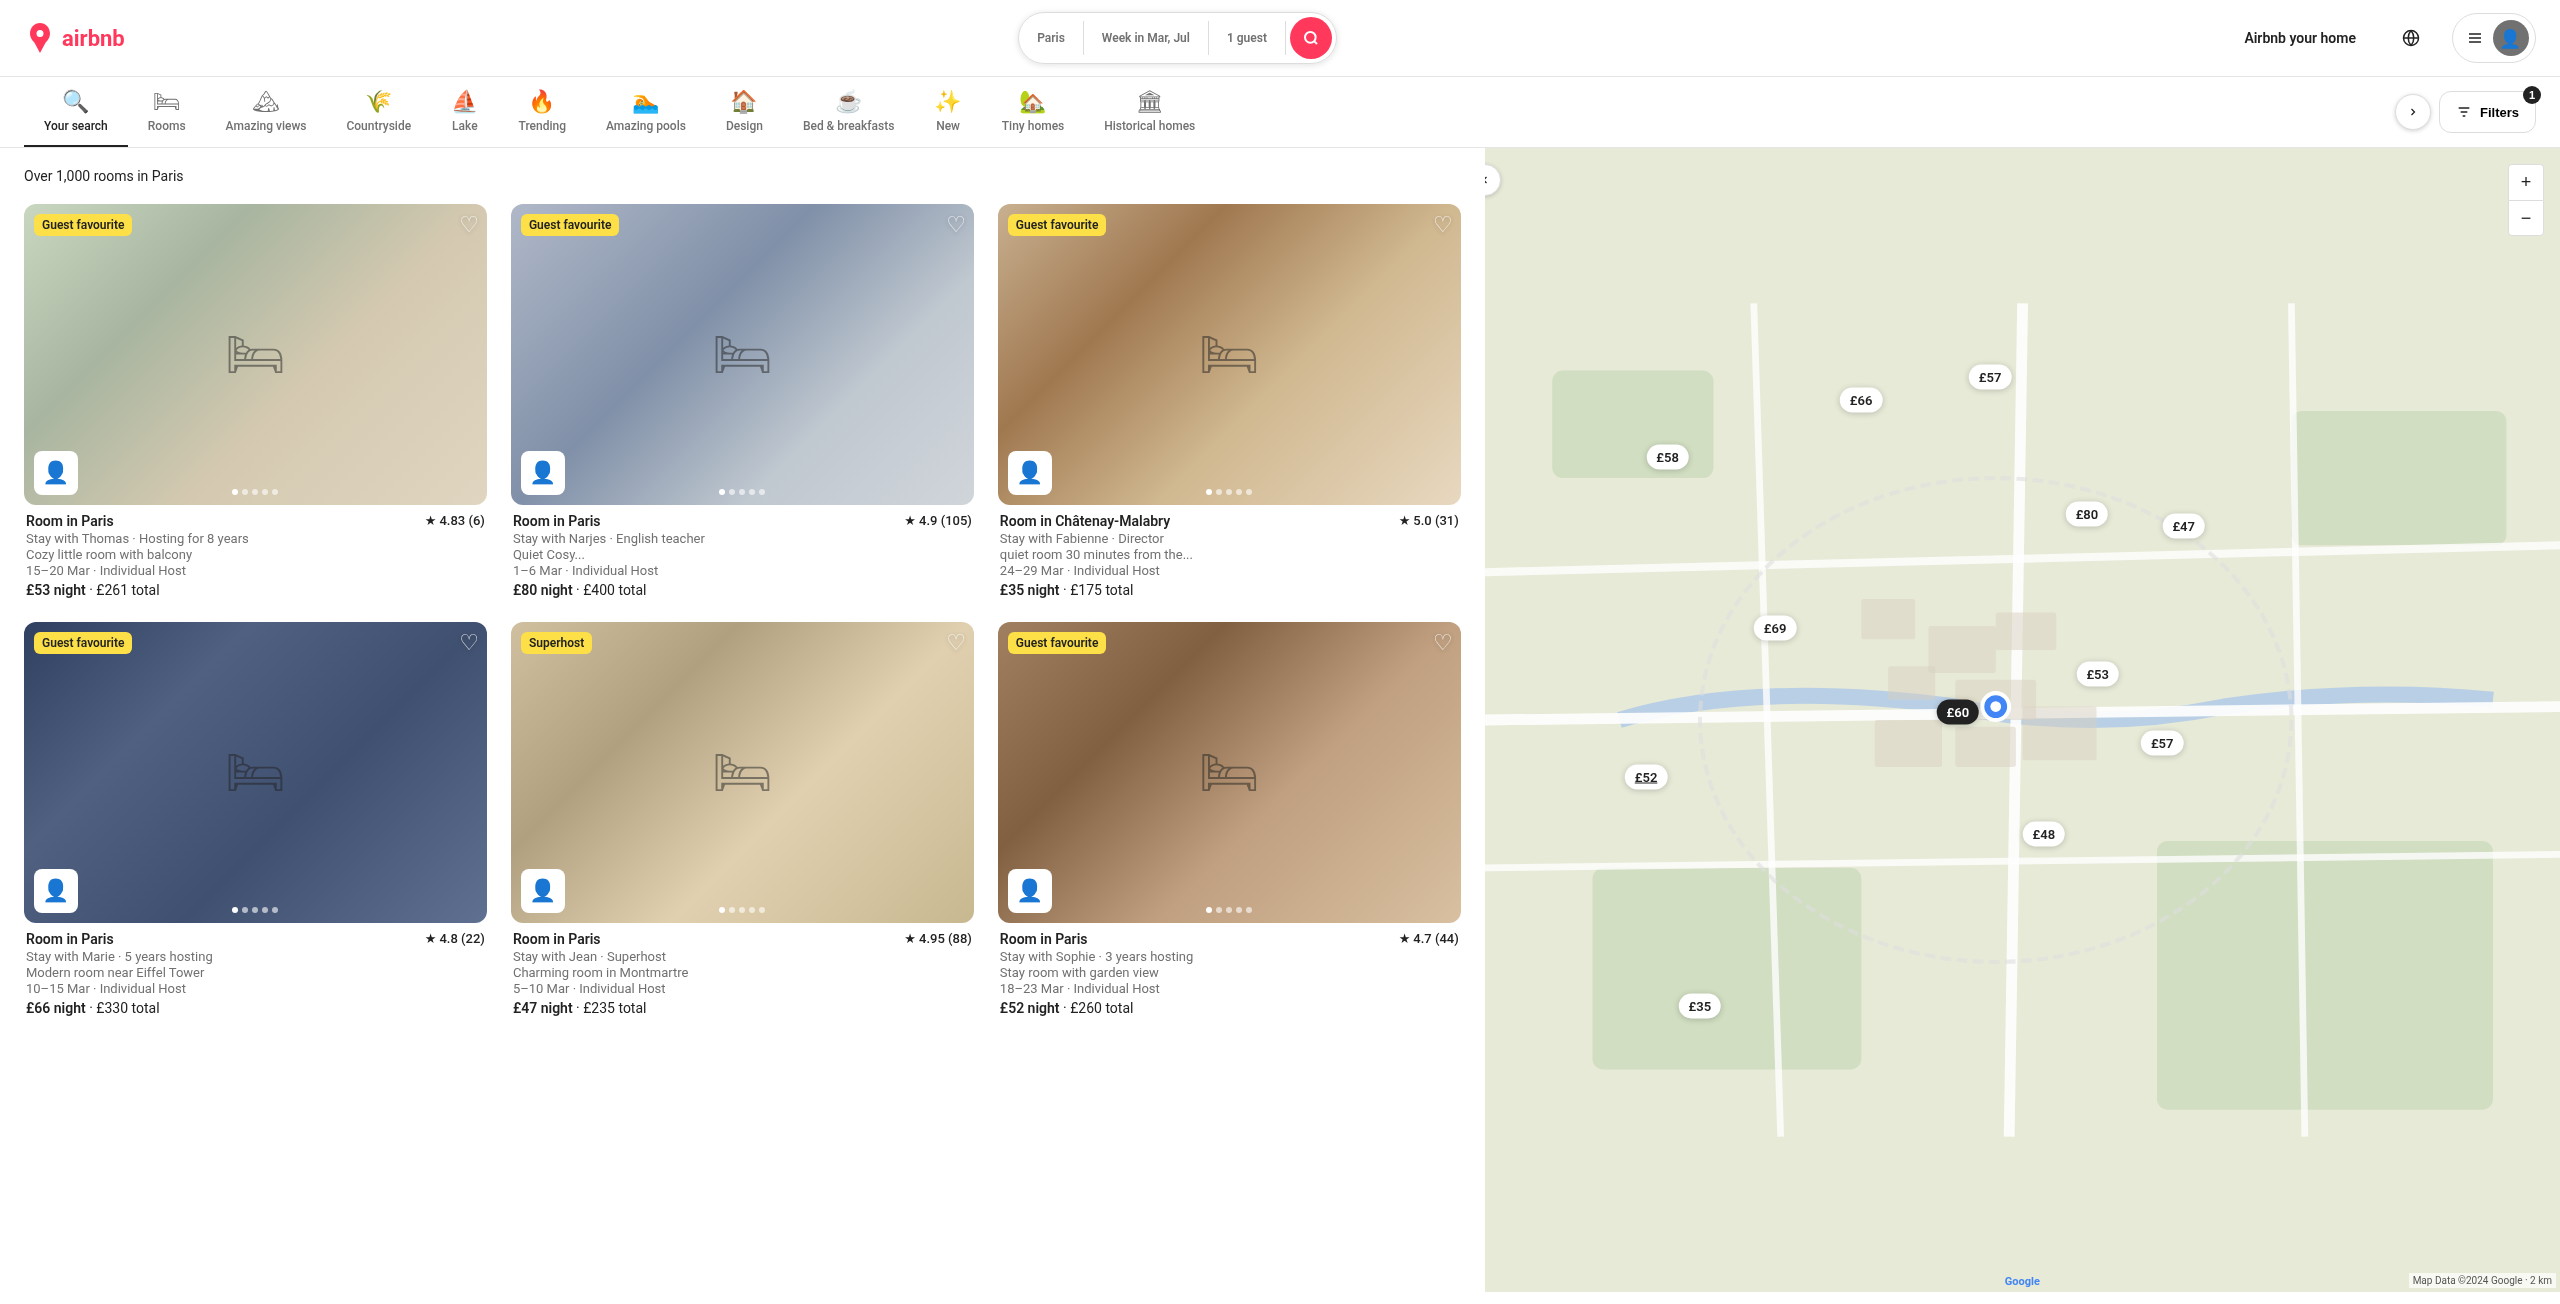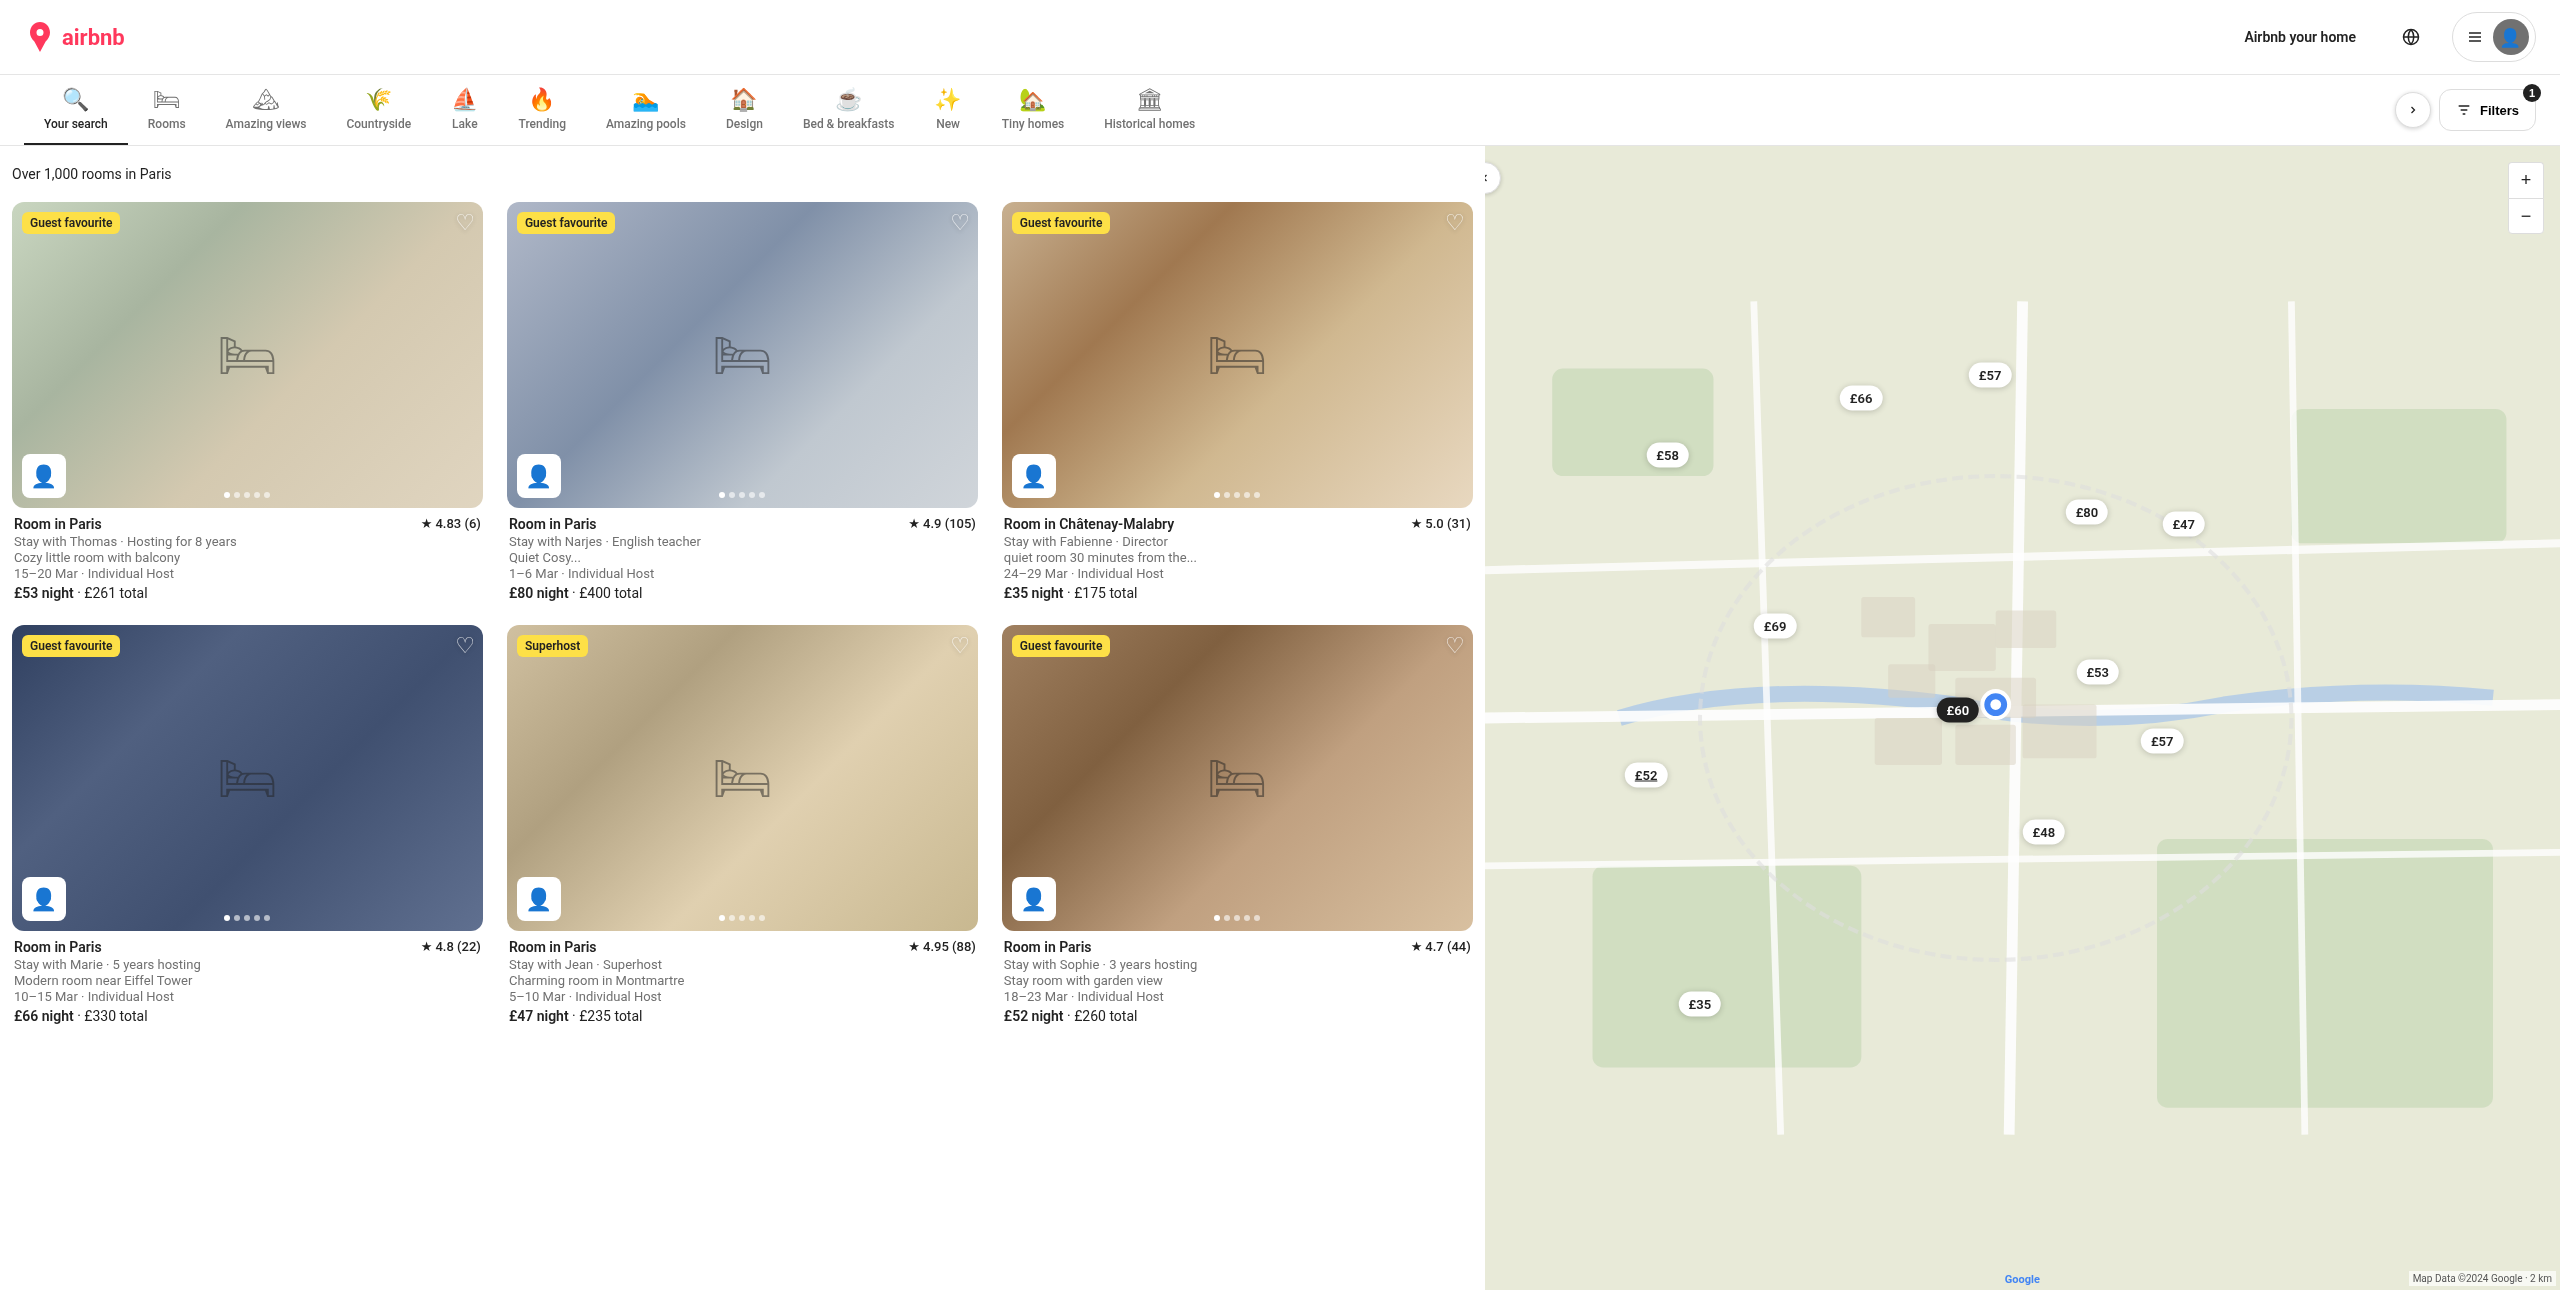--- a/index.html
+++ b/index.html
@@ -186,21 +186,21 @@
     
     .main-layout {
       display: flex;
       height: calc(100vh - 160px);
     }
 
     
     .listings-panel {
       width: 58%;
       overflow-y: auto;
-      padding: 20px 12px;
+      padding: 20px 24px;
     }
     .results-count {
       font-size: 14px;
       color: #222;
       margin-bottom: 20px;
     }
     .listings-grid {
       display: grid;
       grid-template-columns: repeat(3, 1fr);
       gap: 24px;
@@ -412,20 +412,37 @@
 <body>
 
 <header class="header">
   <div class="logo">
     <svg viewBox="0 0 32 32" fill="#FF385C" xmlns="http://www.w3.org/2000/svg">
       <path d="M16 1C10.477 1 6 5.686 6 11.5c0 3.418 1.607 6.61 4.352 8.91L16 31l5.648-10.59C24.393 18.11 26 14.918 26 11.5 26 5.686 21.523 1 16 1zm0 14a3.5 3.5 0 110-7 3.5 3.5 0 010 7z"></path>
     </svg>
     <span>airbnb</span>
   </div>
 
+  <div class="search-bar">
+    <div class="search-segment">
+      <span>Paris</span>
+    </div>
+    <div class="search-segment">
+      <span>Week in Mar, Jul</span>
+    </div>
+    <div class="search-segment">
+      <span>1 guest</span>
+    </div>
+    <button class="search-btn">
+      <svg width="16" height="16" viewBox="0 0 24 24" fill="none" stroke="white" stroke-width="3">
+        <circle cx="11" cy="11" r="8"></circle>
+        <path d="M21 21l-4.35-4.35"></path>
+      </svg>
+    </button>
+  </div>
 
   <div class="header-right">
     <div class="airbnb-home-btn">Airbnb your home</div>
     <button class="globe-btn">
       <svg width="18" height="18" viewBox="0 0 24 24" fill="none" stroke="#222" stroke-width="2">
         <circle cx="12" cy="12" r="10"></circle>
         <path d="M2 12h20M12 2a15.3 15.3 0 010 20M12 2a15.3 15.3 0 000 20"></path>
       </svg>
     </button>
     <div class="user-menu">

